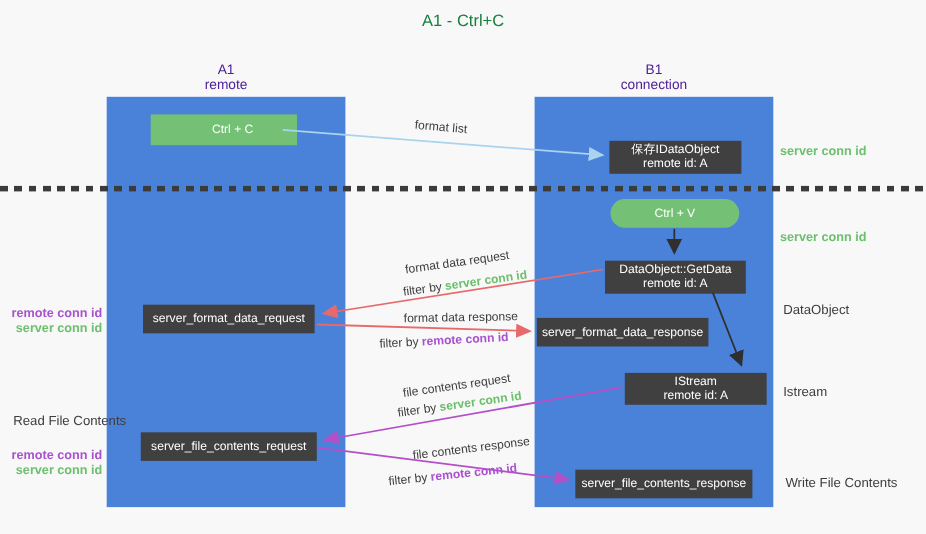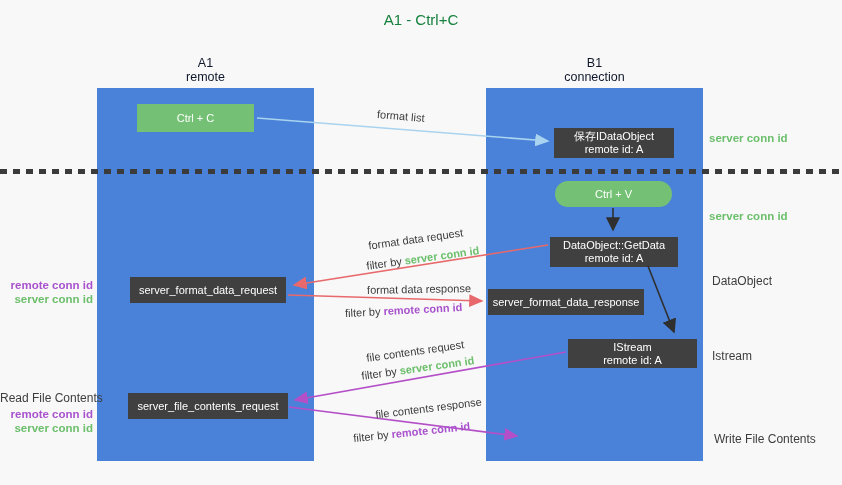--- a/index.html
+++ b/index.html
@@ -1,20 +1,20 @@
 <!DOCTYPE html>
 <html><head>
 <meta charset="utf-8">
 <style>
   html,body{margin:0;padding:0;background:#f8f8f8;}
   .canvas{position:relative;width:842px;height:485px;background:#f8f8f8;
           font-family:"Liberation Sans",sans-serif;overflow:hidden;color:#3c3c3c;}
   .abs{position:absolute;}
   .title{left:0;right:0;top:10px;text-align:center;font-size:15px;line-height:20px;color:#15803d;}
-  .col-header{text-align:center;font-size:12.5px;line-height:14px;color:#0f172a;}
+  .col-header{text-align:center;font-size:12.5px;line-height:14px;color:#4c1d95;}
   .lifeline{background:#4a82d9;}
   .divider{left:0;width:842px;top:169px;height:5px;
            background:repeating-linear-gradient(90deg,#3b3b3b 0 7px,transparent 7px 13px);}
   .node{display:flex;flex-direction:column;align-items:center;justify-content:center;
         color:#fff;font-size:11px;line-height:13px;text-align:center;white-space:nowrap;}
   .green{background:#74c175;}
   .orange{background:#404040;}
   .lbl{font-size:11px;color:#3c3c3c;white-space:nowrap;}
   .lbl-12{font-size:12px;color:#3d3d3d;white-space:nowrap;}
   .conn-green{color:#6cbf6c;font-weight:bold;}
@@ -39,21 +39,21 @@
   <div class="abs col-header" style="left:486px;top:56px;width:217px;">
     <div>B1</div>
     <div>connection</div>
   </div>
 
   <div class="abs lifeline" style="left:97px;top:88px;width:217px;height:373px;"></div>
   <div class="abs lifeline" style="left:486px;top:88px;width:217px;height:373px;"></div>
 
   <div class="abs divider"></div>
 
-  <div class="abs node green" style="left:137px;top:104px;width:117px;height:28px;">
+  <div class="abs node green" style="left:137px;top:104px;width:117px;height:28px;padding-left:16px;">
     <div>Ctrl + C</div>
   </div>
 
   <div class="abs node orange" style="left:554px;top:128px;width:120px;height:30px;">
     <div>保存IDataObject</div>
     <div>remote id: A</div>
   </div>
 
   <div class="abs node green" style="left:555px;top:181px;width:117px;height:26px;border-radius:13px;">
     <div>Ctrl + V</div>
@@ -74,20 +74,23 @@
 
   <div class="abs node orange" style="left:568px;top:339px;width:129px;height:29px;">
     <div>IStream</div>
     <div>remote id: A</div>
   </div>
 
   <div class="abs node orange" style="left:128px;top:393px;width:160px;height:26px;">
     <div>server_file_contents_request</div>
   </div>
 
+  <div class="abs node orange" style="left:523px;top:427px;width:161px;height:26px;">
+    <div>server_file_contents_response</div>
+  </div>
 
   <svg class="arrows" width="842" height="485" viewBox="0 0 842 485">
     <defs>
       <marker id="ah-blue" markerWidth="10" markerHeight="8" refX="8" refY="4" orient="auto">
         <path d="M0,0 L9,4 L0,8 Z" fill="#a9d3ee"></path>
       </marker>
       <marker id="ah-red" markerWidth="10" markerHeight="8" refX="8" refY="4" orient="auto">
         <path d="M0,0 L9,4 L0,8 Z" fill="#e8696b"></path>
       </marker>
       <marker id="ah-purple" markerWidth="10" markerHeight="8" refX="8" refY="4" orient="auto">
@@ -129,19 +132,19 @@
   <div class="abs lbl conn-green" style="left:709px;top:132px;font-size:11.5px;">server conn id</div>
   <div class="abs lbl conn-green" style="left:709px;top:210px;font-size:11.5px;">server conn id</div>
   <div class="abs lbl-12" style="position:absolute;left:712px;top:245px;margin-top:29px;">DataObject</div>
   <div class="abs lbl-12" style="position:absolute;left:712px;top:349px;">Istream</div>
   <div class="abs lbl-12" style="position:absolute;left:714px;top:432px;">Write File Contents</div>
 
   <div class="abs right-align" style="left:0;top:278px;width:93px;">
     <div class="lbl conn-purple" style="font-size:11.5px;line-height:14px;">remote conn id</div>
     <div class="lbl conn-green" style="font-size:11.5px;line-height:14px;">server conn id</div>
   </div>
-  <div class="abs lbl-12 right-align" style="left:0;top:391px;width:93px;white-space:nowrap;">Read File Contents</div>
+  <div class="abs lbl-12 right-align" style="left:0;top:375px;width:93px;white-space:nowrap;padding-left:12px;">Read File Contents</div>
   <div class="abs right-align" style="left:0;top:407px;width:93px;">
     <div class="lbl conn-purple" style="font-size:11.5px;line-height:14px;">remote conn id</div>
     <div class="lbl conn-green" style="font-size:11.5px;line-height:14px;">server conn id</div>
   </div>
 
 </div>
 
 </body></html>

